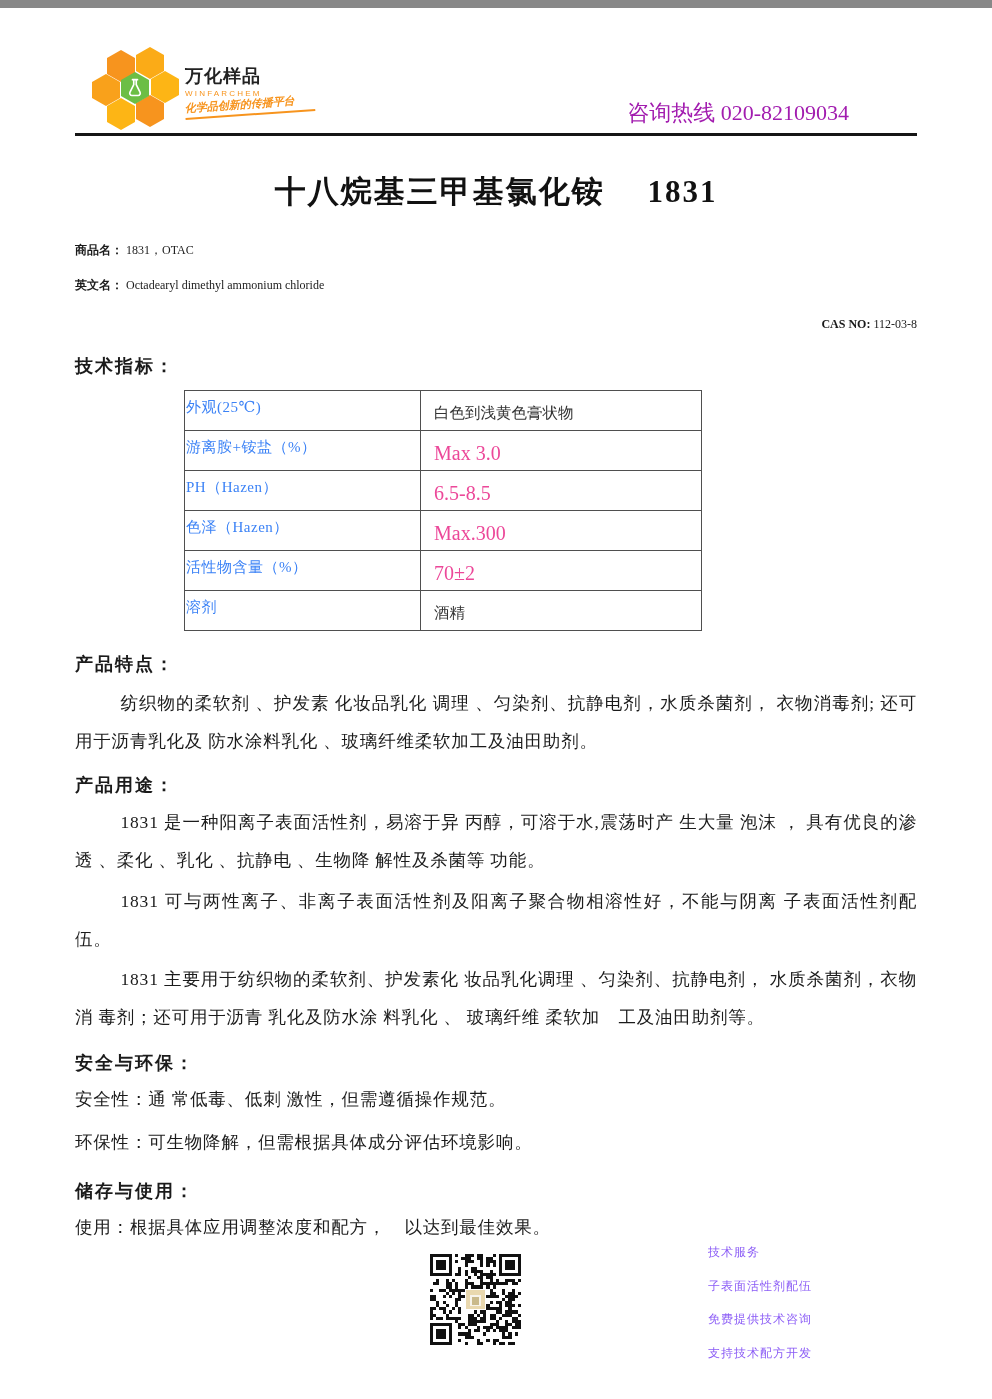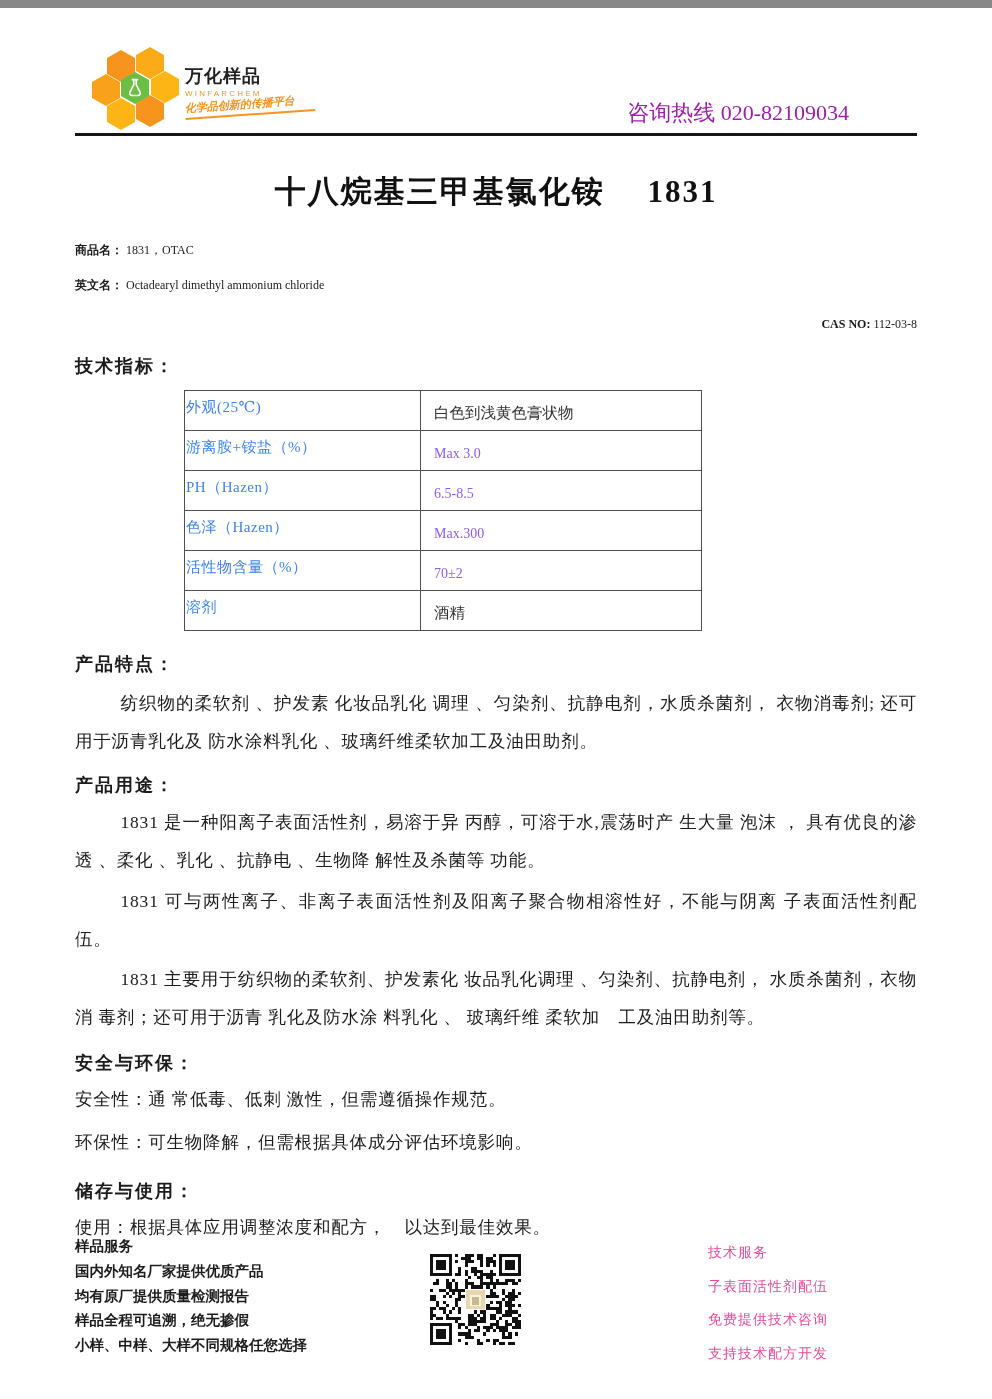--- a/index.html
+++ b/index.html
@@ -31,42 +31,42 @@
   .fields { margin:27px 75px 0; }
   .field { font-size:12px; margin-bottom:15px; line-height:20px; }
   .field .lbl { font-weight:bold; }
   .field:nth-child(3) { margin-top:19px;text-align:right; }
   .spec-heading { margin:20px 75px 0; font-size:18px; font-weight:bold; letter-spacing:2px; }
   
   .spec-table { margin:12px 0 0 184px; border-collapse:collapse; table-layout:fixed; }
   .spec-table td { border:1px solid #4f4f4f; height:40px; }
   .spec-table td.k { width:236px; font-size:15px; color:#3b82f6; padding:7px 1px 0;
                      vertical-align:top; letter-spacing:.5px; }
-  .spec-table td.v { width:281px; font-size:14px; color:#8b5cf6; padding:6px 0 0 13px;
+  .spec-table td.v { width:281px; font-size:20px; color:#ec4899; padding:6px 0 0 13px;
                      vertical-align:middle; }
   .spec-table tr:first-child td.v, .spec-table tr:last-child td.v { font-size:15.5px; color:#333; }
   
   .content { margin:0 75px; }
   .sec-h { font-size:18px; font-weight:bold; letter-spacing:2px; }
   .body-p { font-size:17.5px; line-height:2.18; text-align:justify; color:#1b1b1b;
             letter-spacing:.8px; }
   .indent { text-indent:2.6em; }
   .sec-features .sec-h { margin-top:21px; }
   .sec-features .body-p { margin-top:8px; }
   .sec-usage .sec-h { margin-top:13px; }
   .sec-usage .body-p { margin-top:6px; }
   .sec-usage .body-p + .body-p { margin-top:2px; }
   .sec-safety .sec-h { margin-top:15px; }
   .sec-safety .body-p, .sec-storage .body-p { margin-top:5px; }
   .sec-storage .sec-h { margin-top:18px; }
   
   .f-left { position:absolute; left:75px; top:1226px;
             font-family:"Liberation Sans","DejaVu Sans",sans-serif; font-weight:bold;
             font-size:14.5px; color:#1c1c1c; line-height:24.8px; }
-  .f-right { position:absolute; left:708px; top:1228px; font-size:14px; color:#ec4899;
+  .f-right { position:absolute; left:708px; top:1228px; font-size:12px; color:#8b5cf6;
              line-height:33.5px; letter-spacing:1px; }
   .qr { position:absolute; left:430px; top:1246px; width:91px; height:91px; }
   .qr svg { width:100%; height:100%; }
 </style>
 </head>
 <body>
 
 <div class="page">
 
   <div class="header">
@@ -156,27 +156,20 @@
       <div class="sec-h">安全与环保：</div>
       <p class="body-p">安全性：通 常低毒、低刺 激性，但需遵循操作规范。</p>
       <p class="body-p">环保性：可生物降解，但需根据具体成分评估环境影响。</p>
     </div>
     <div class="sec-storage">
       <div class="sec-h">储存与使用：</div>
       <p class="body-p">使用：根据具体应用调整浓度和配方，　以达到最佳效果。</p>
     </div>
   </div>
 
-  <div class="f-left">
-    <div>样品服务</div>
-    <div>国内外知名厂家提供优质产品</div>
-    <div>均有原厂提供质量检测报告</div>
-    <div>样品全程可追溯，绝无掺假</div>
-    <div>小样、中样、大样不同规格任您选择</div>
-  </div>
 
   <div class="qr"><svg viewBox="0 0 29 29" shape-rendering="crispEdges">
         <rect width="29" height="29" fill="#fff"></rect>
         <rect x="8" y="0" width="1" height="1" fill="#111"></rect>
         <rect x="11" y="0" width="1" height="1" fill="#111"></rect>
         <rect x="12" y="0" width="1" height="1" fill="#111"></rect>
         <rect x="13" y="0" width="1" height="1" fill="#111"></rect>
         <rect x="15" y="0" width="1" height="1" fill="#111"></rect>
         <rect x="16" y="0" width="1" height="1" fill="#111"></rect>
         <rect x="20" y="0" width="1" height="1" fill="#111"></rect>

